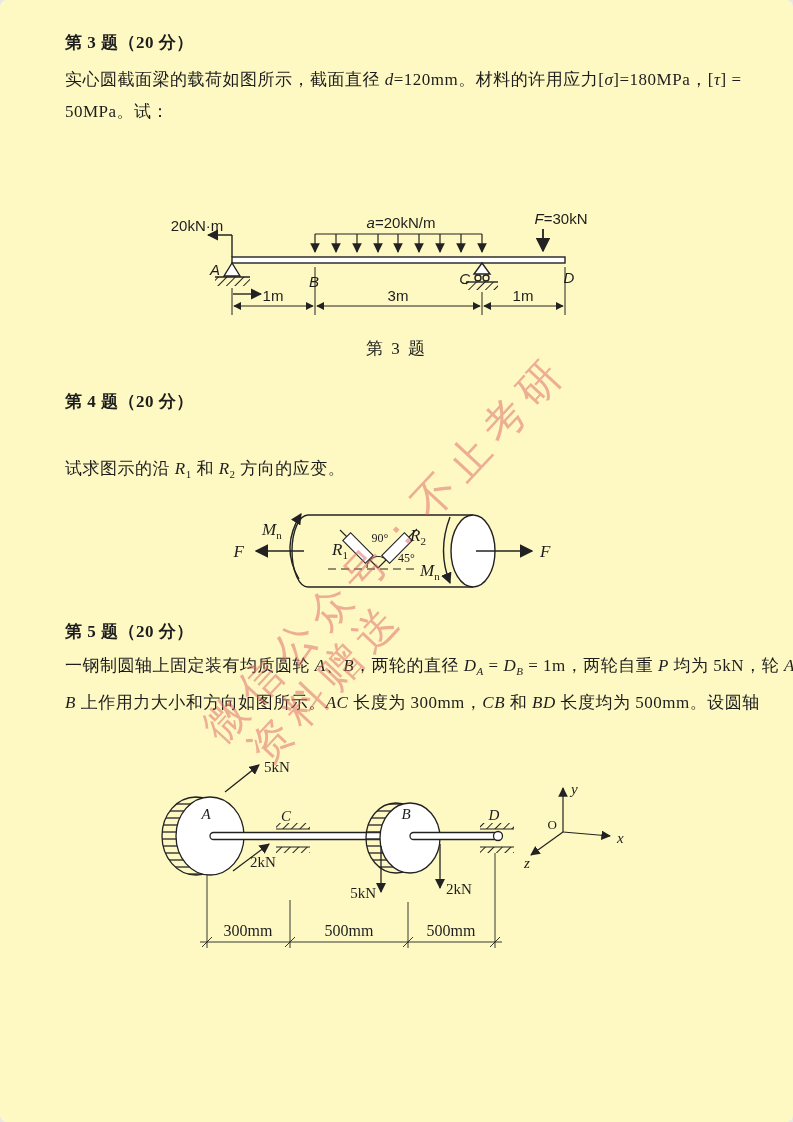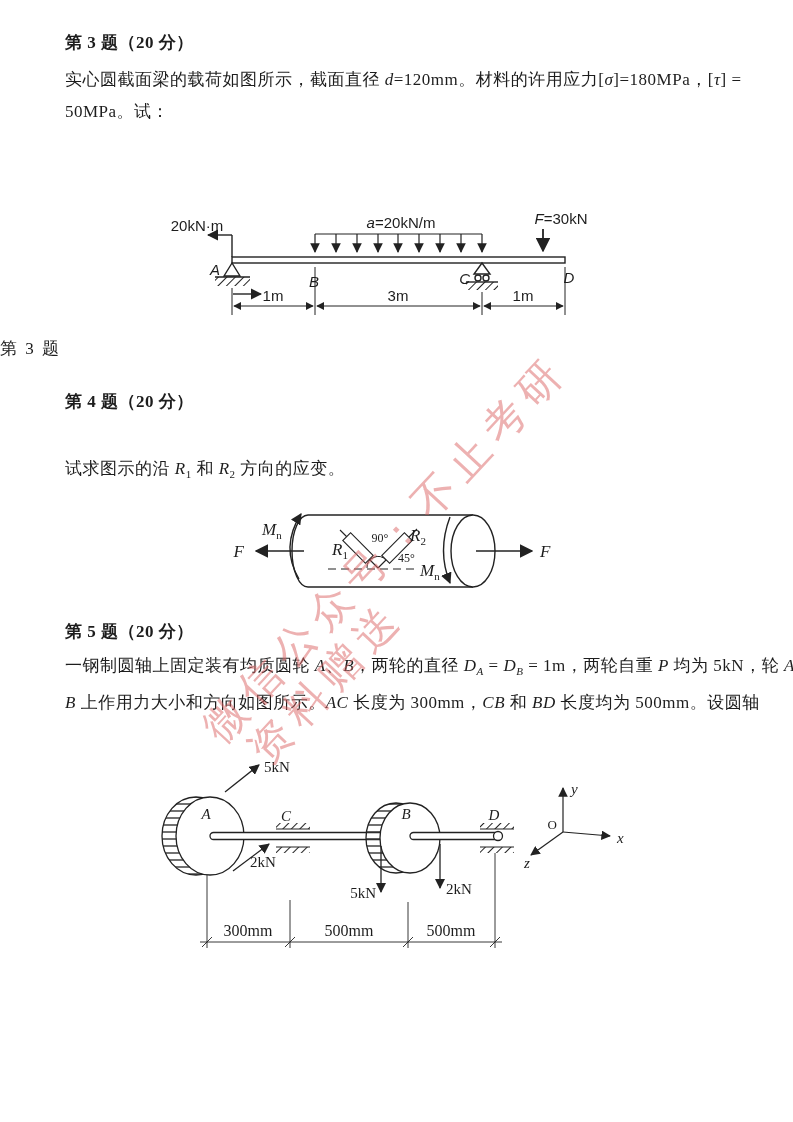--- a/index.html
+++ b/index.html
@@ -1,25 +1,25 @@
 <!DOCTYPE html>
 <html><head>
 <meta charset="utf-8">
 <style>
   html,body { margin:0; padding:0; background:#e8e8e8; }
   .page {
     position:relative; width:793px; height:1122px; margin:0 auto;
-    background:#ffffff; overflow:hidden;
-    font-family:"Liberation Serif","DejaVu Serif",serif; color:#1d1d1d;
+    background:#fef9c3; overflow:hidden;
+    font-family:"Liberation Serif","DejaVu Serif",serif; color:#1d1d1d;border-radius:7px;
   }
   .t { position:absolute; font-size:17px; white-space:nowrap; letter-spacing:0.5px; }
   .bold { font-weight:bold; }
   .it { font-style:italic; }
   .sb { font-size:11px; vertical-align:-4px; }
-  .caption { position:absolute; left:0; width:100%; font-size:17px; letter-spacing:2px; }
+  .caption { position:absolute; left:0; width:100%; text-align:center; font-size:17px; letter-spacing:2px; }
   .fig { position:absolute; }
   svg text { fill:#1d1d1d; }
   .wm {
     position:absolute; color:rgba(220,100,100,0.5); font-size:42px; letter-spacing:9px;
     transform:rotate(-47deg); white-space:nowrap; pointer-events:none;
     text-align:center; font-family:"Liberation Serif","DejaVu Serif",serif; z-index:5;
   }
   #wm1 { left:132px; top:524px; width:500px; }
   #wm2 { left:225px; top:656px; width:200px; }
 </style>

